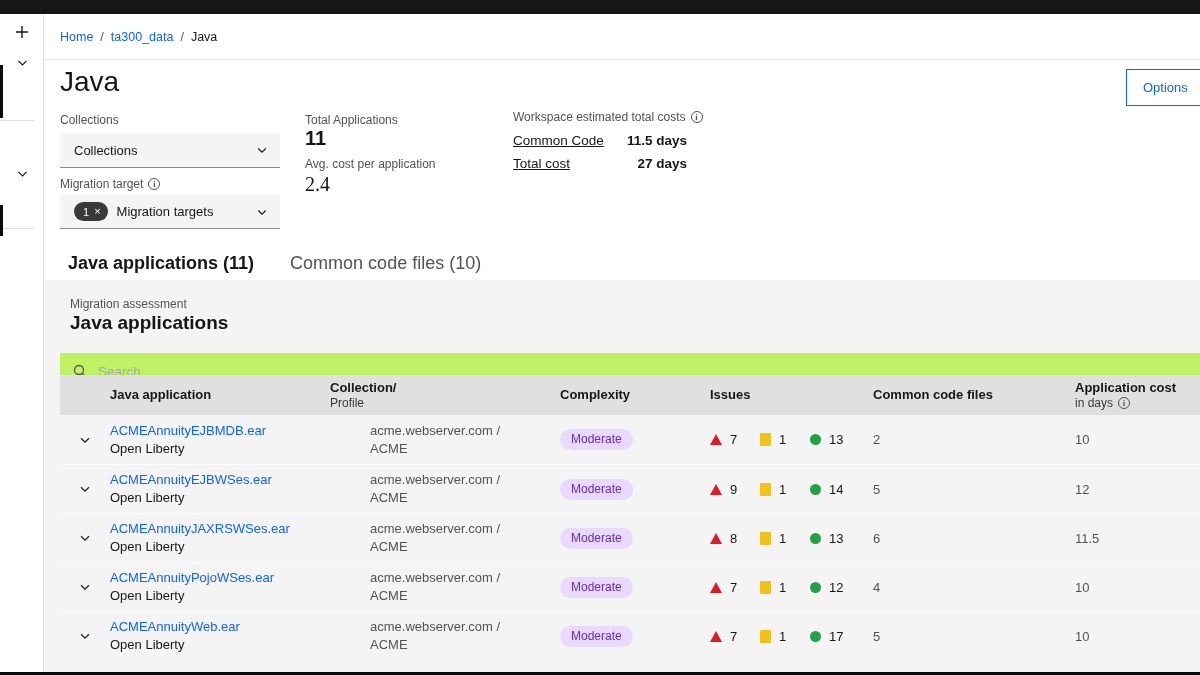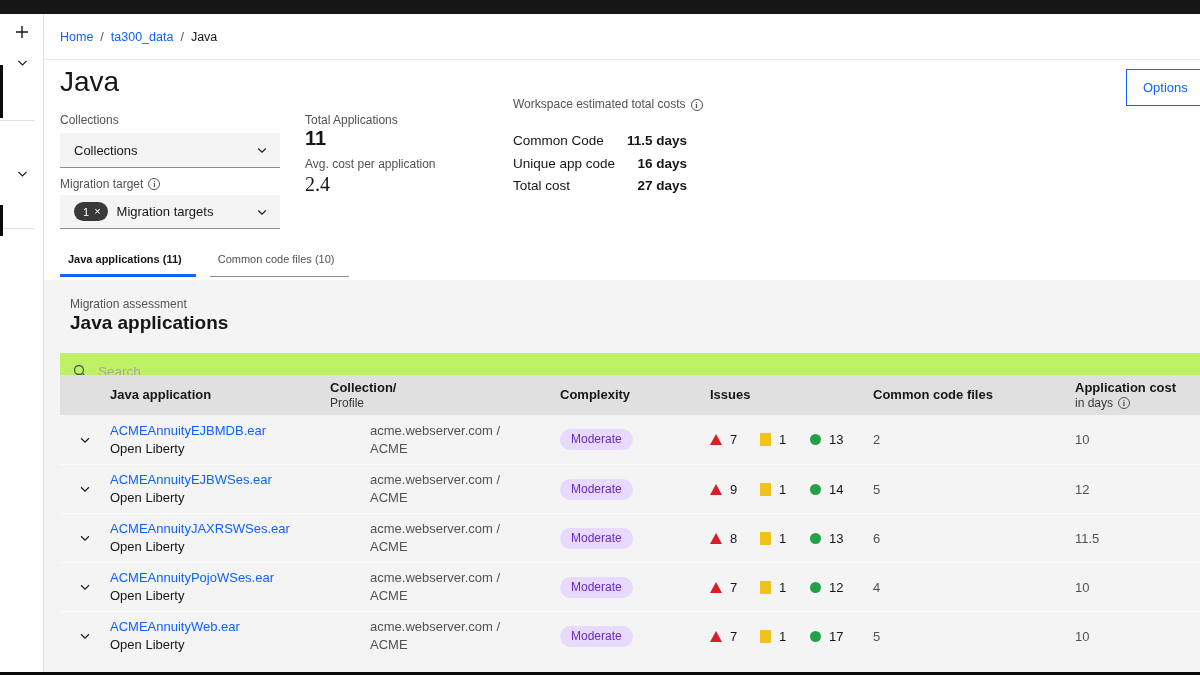--- a/index.html
+++ b/index.html
@@ -57,26 +57,26 @@
     width:12px; height:12px; border:1px solid #525252; border-radius:50%;
     font-size:8.5px; color:#525252; font-style:normal; cursor:pointer; flex:none;
     font-family:"Liberation Serif", serif; font-weight:bold;
   }
 
   
   .stat-label { position:absolute; font-size:12px; color:#525252; }
   .stat-value { position:absolute; font-size:20px; color:#161616; }
   .cost-table { position:absolute; left:513px; top:133px; width:174px; }
   .cost-row { display:flex; justify-content:space-between; font-size:13.5px; height:22.5px; }
-  .cost-row .cl { color:#161616; }
+  .cost-row .cl { color:#161616;text-decoration:underline; }
   .cost-row .cv { color:#161616; font-weight:700; }
 
   
   .tabs { position:absolute; left:60px; top:247px; display:flex; }
-  .tab { font-size:11px; padding:6px 14px 3px 8px; cursor:pointer; white-space:nowrap; margin-right:14px; }
+  .tab { font-size:18px; padding:6px 14px 3px 8px; cursor:pointer; white-space:nowrap; margin-right:14px; }
   .tab.active { font-weight:700; color:#161616; border-bottom:3px solid #0f62fe; }
   .tab.inactive { color:#525252; border-bottom:1px solid #8d8d8d; padding-bottom:11px; }
 
   
   .content { position:absolute; top:280px; left:44px; width:1156px; height:392px; background:#f4f4f4; }
   .eyebrow { position:absolute; left:70px; top:297px; font-size:12px; color:#525252; }
   .section-title { position:absolute; left:70px; top:312px; font-size:19px; font-weight:700; color:#161616; }
 
   .searchbar {
     position:absolute; left:60px; top:353px; width:1140px; height:36px; background:#bef264;
@@ -179,32 +179,28 @@
         <path d="M3 6l5 5 5-5" fill="none" stroke="#161616" stroke-width="1.5"></path>
       </svg>
   </span>
 </div>
 
 <div class="stat-label" style="left:305px; top:113px;">Total Applications</div>
 <div class="stat-value" style="left:305px; top:127px;font-weight:bold;">11</div>
 <div class="stat-label" style="left:305px; top:157px;">Avg. cost per application</div>
 <div class="stat-value" style="left:305px; top:173px;font-family:Liberation Serif, serif;">2.4</div>
 
-<div class="field-label" style="left:513px; top:97px;align-items:flex-end;">
+<div class="field-label" style="left:513px; top:110px;">
   <span>Workspace estimated total costs</span>
   <span class="info-icon">i</span>
 </div>
 <div class="cost-table">
   <div class="cost-row">
     <span class="cl">Common Code</span>
     <span class="cv">11.5 days</span>
-  </div>
-  <div class="cost-row">
-    <span class="cl">Unique app code</span>
-    <span class="cv">16 days</span>
   </div>
   <div class="cost-row">
     <span class="cl">Total cost</span>
     <span class="cv">27 days</span>
   </div>
 </div>
 
 <div class="tabs">
   <div class="tab active">Java applications (11)</div>
   <div class="tab inactive">Common code files (10)</div>

